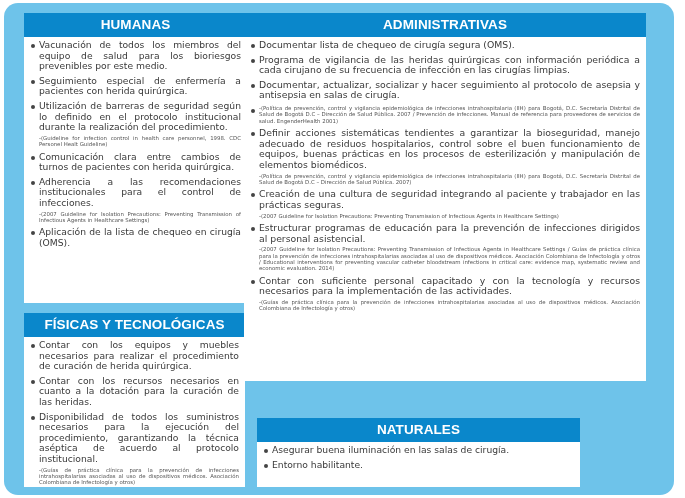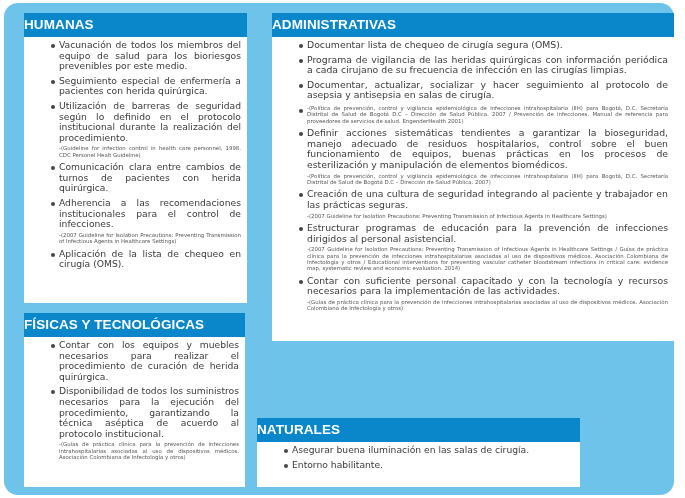--- a/index.html
+++ b/index.html
@@ -4,38 +4,38 @@
 <style>
   * { box-sizing: border-box; margin: 0; padding: 0; }
   html, body { width: 685px; height: 498px; background: #ffffff; overflow: hidden; }
   body { font-family: "DejaVu Sans", "Liberation Sans", sans-serif; color: #3a3a3a; }
   .frame {
     position: absolute; left: 4px; top: 3px; width: 670px; height: 492px;
     background: #6ec3ea; border-radius: 14px;
   }
   .panel { position: absolute; background: #ffffff; }
   .panel-header {
-    background: #0a87cb; color: #ffffff; 
+    background: #0a87cb; color: #ffffff; text-align: center;
     font-family: "Liberation Sans", sans-serif; font-weight: bold;
     font-size: 13.5px; letter-spacing: 0.1px;
     height: 24px; line-height: 24px;
   }
-  .panel-body { padding: 3px 6px 4px 6px; margin-left: 20px; }
+  .panel-body { padding: 3px 6px 4px 6px; }
   ul.items { list-style: none; }
   li.item { position: relative; padding-left: 9px; margin-bottom: 4px; }
   .bullet {
     position: absolute; left: 1px; top: 4px; width: 4px; height: 4px;
     border-radius: 50%; background: #444;
   }
   .item-text { font-size: 9.2px; line-height: 10.6px; text-align: justify; display: block; }
   .ref { font-size: 5.4px; line-height: 6.4px; color: #555; margin-top: 2px; text-align: justify; display: block; }
 
   #p-humanas  { left: 24px;  top: 13px;  width: 223px; height: 290px; }
   #p-fisicas  { left: 24px;  top: 313px; width: 221px; height: 174px; }
-  #p-admin    { left: 272px; top: 13px;  width: 402px; height: 328px; }
+  #p-admin    { left: 244px; top: 13px;  width: 402px; height: 368px; }
   #p-natur    { left: 257px; top: 418px; width: 323px; height: 69px; }
 
   #p-admin .item-text { font-size: 9.3px; line-height: 10.6px; }
   #p-admin li.item { margin-bottom: 4px; }
 </style>
 </head>
 <body>
 
 <div class="frame"></div>
 
@@ -73,20 +73,24 @@
     </div>
 </section>
 
 <section class="panel" id="p-fisicas">
   <div class="panel-header">FÍSICAS Y TECNOLÓGICAS</div>
   <div class="panel-body">
       <ul class="items">
         <li class="item">
           <span class="bullet"></span>
           <span class="item-text">Contar con los equipos y muebles necesarios para realizar el procedimiento de curación de herida quirúrgica.</span>
+        </li>
+        <li class="item">
+          <span class="bullet"></span>
+          <span class="item-text">Contar con los recursos necesarios en cuanto a la dotación para la curación de las heridas.</span>
         </li>
         <li class="item">
           <span class="bullet"></span>
           <span class="item-text">Disponibilidad de todos los suministros necesarios para la ejecución del procedimiento, garantizando la técnica aséptica de acuerdo al protocolo institucional.</span>
           <span class="ref">-(Guías de práctica clínica para la prevención de infecciones intrahospitalarias asociadas al uso de dispositivos médicos. Asociación Colombiana de Infectología y otros)</span>
         </li>
       </ul>
     </div>
 </section>
 

